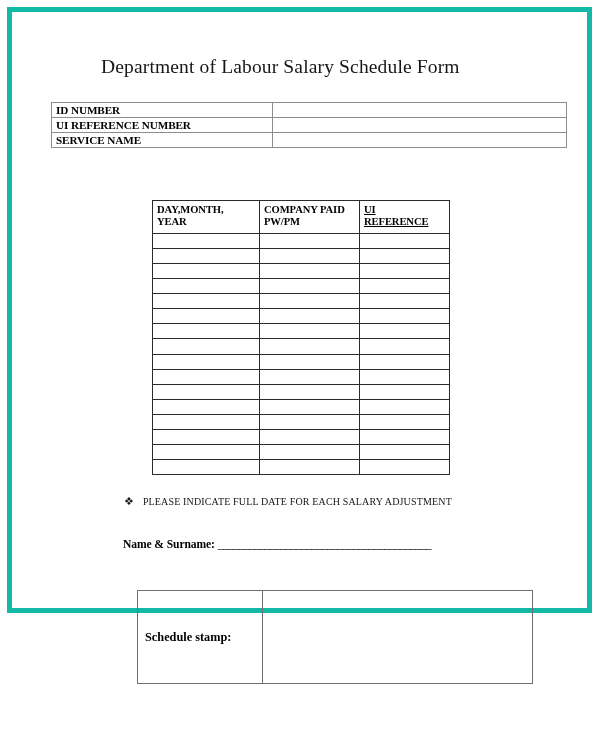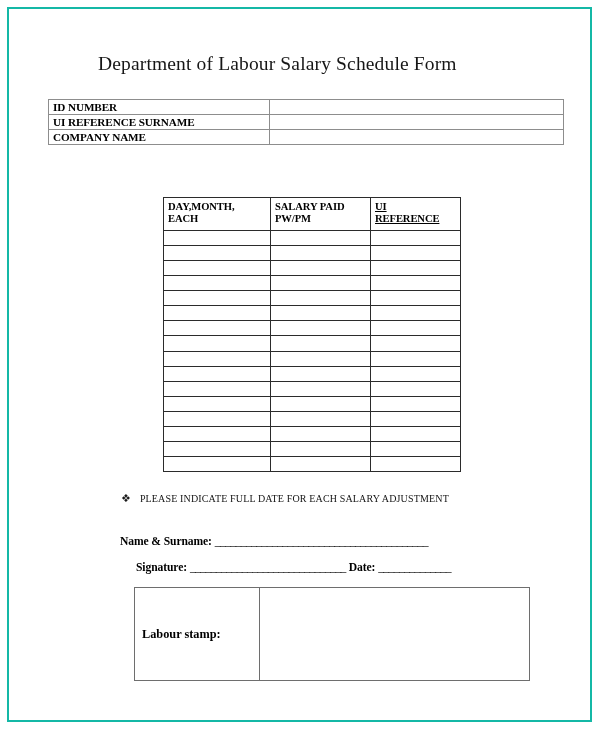--- a/index.html
+++ b/index.html
@@ -12,23 +12,23 @@
     height: 730px;
     font-family: "Liberation Serif", "DejaVu Serif", serif;
     color: #000000;
     overflow: hidden;
   }
   .page {
     position: absolute;
     left: 7px;
     top: 7px;
     width: 585px;
-    height: 715px;
+    height: 606px;
     background: #ffffff;
-    border: 2px solid #14b8a6;
+    border: 5px solid #14b8a6;
     box-sizing: border-box;
   }
 
   
   .doc-title {
     position: absolute;
     left: 89px;
     top: 44px;
     font-size: 19.5px;
     font-weight: normal;
@@ -60,21 +60,21 @@
     white-space: nowrap;
     letter-spacing: -0.1px;
   }
   .info-table td.value {
     width: 289px;
   }
 
   
   .salary-table {
     position: absolute;
-    left: 154px;
+    left: 140px;
     top: 188px;
     width: 297px;
     border-collapse: collapse;
     table-layout: fixed;
   }
   .salary-table th,
   .salary-table td {
     border: 1.4px solid #2b2b2b;
     padding: 0;
     box-sizing: border-box;
@@ -165,39 +165,39 @@
 
   <div class="doc-title">Department of Labour Salary Schedule Form</div>
 
   <table class="info-table">
     <tbody>
       <tr>
         <td class="label">ID NUMBER</td>
         <td class="value"></td>
       </tr>
       <tr>
-        <td class="label">UI REFERENCE SURNAME</td>
+        <td class="label">UI REFERENCE NUMBER</td>
         <td class="value"></td>
       </tr>
       <tr>
-        <td class="label">COMPANY NAME</td>
+        <td class="label">SERVICE NAME</td>
         <td class="value"></td>
       </tr>
     </tbody>
   </table>
 
   <table class="salary-table">
     <thead>
       <tr>
         <th class="c1">
           <span>DAY,MONTH,</span><br>
-          <span>EACH</span>
+          <span>YEAR</span>
         </th>
         <th class="c2">
-          <span>SALARY PAID</span><br>
+          <span>COMPANY PAID</span><br>
           <span>PW/PM</span>
         </th>
         <th class="c3">
           <span>UI</span><br>
           <span>REFERENCE</span>
         </th>
       </tr>
     </thead>
     <tbody id="salary-body">
         <tr>
@@ -286,29 +286,23 @@
   <div class="note-row">
     <span class="note-bullet">❖</span>
     <span class="note-text">PLEASE INDICATE FULL DATE FOR EACH SALARY ADJUSTMENT</span>
   </div>
 
   <div class="sig-line sig-name">
     <span class="sig-label">Name &amp; Surname:</span>
     <span class="sig-rule">_________________________________________</span>
   </div>
 
-  <div class="sig-line sig-sign">
-    <span class="sig-label">Signature:</span>
-    <span class="sig-rule">______________________________</span>
-    <span class="sig-label">Date:</span>
-    <span class="sig-rule">______________</span>
-  </div>
 
   <table class="stamp-table">
     <tbody>
       <tr>
-        <td class="stamp-label">Labour stamp:</td>
+        <td class="stamp-label">Schedule stamp:</td>
         <td class="stamp-area"></td>
       </tr>
     </tbody>
   </table>
 
 </div>
 
 </body></html>

